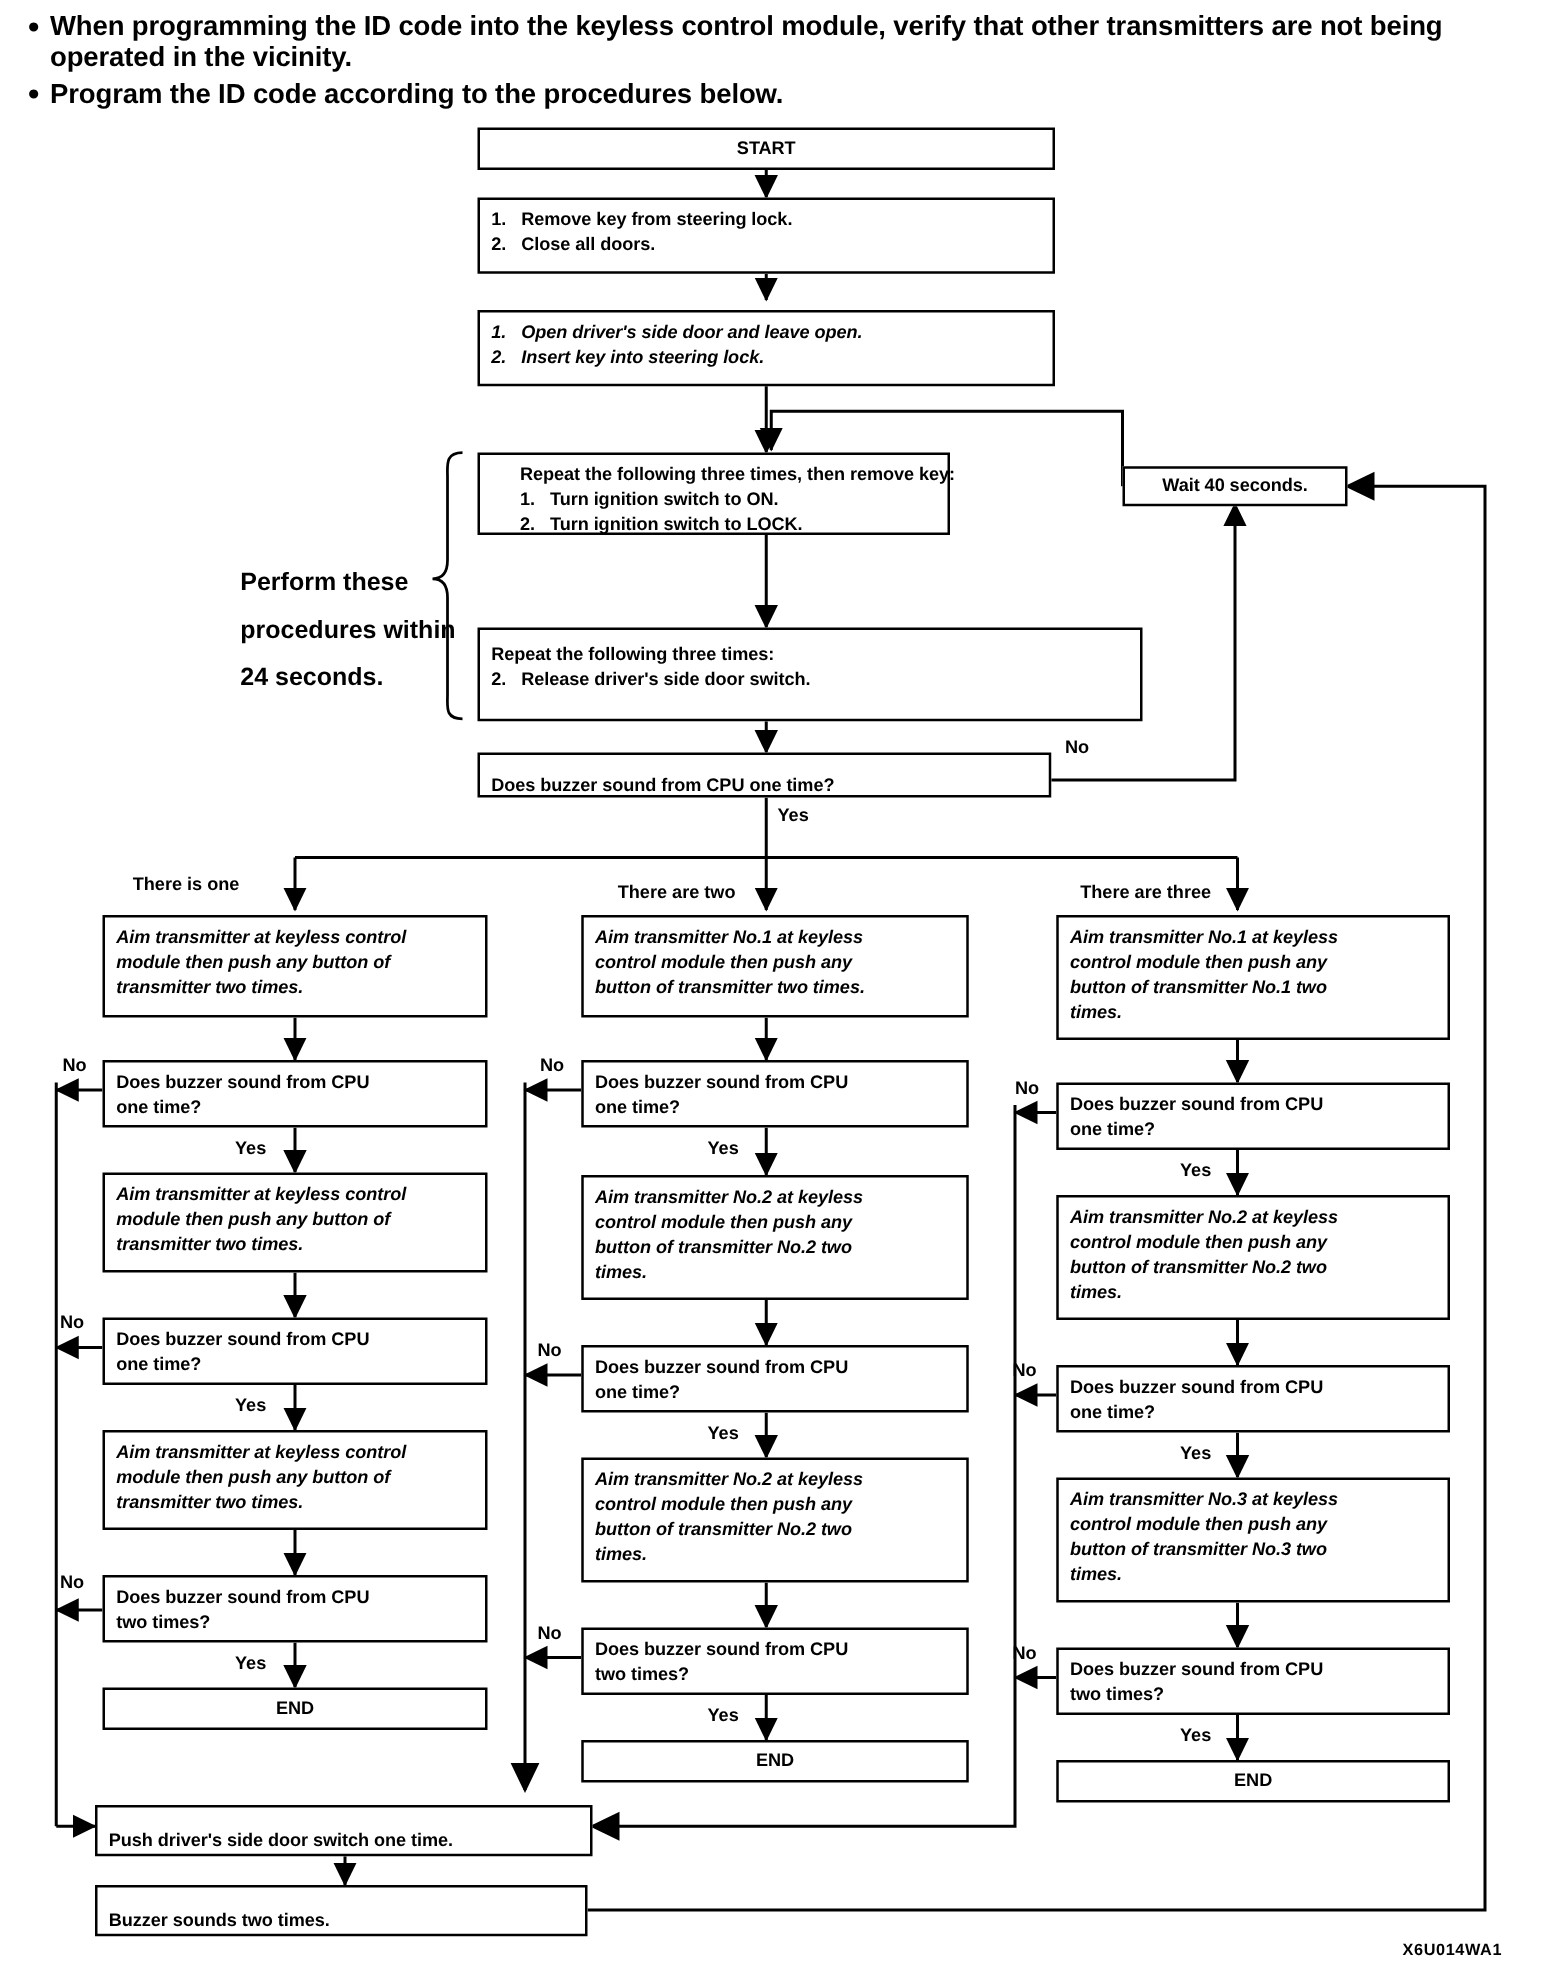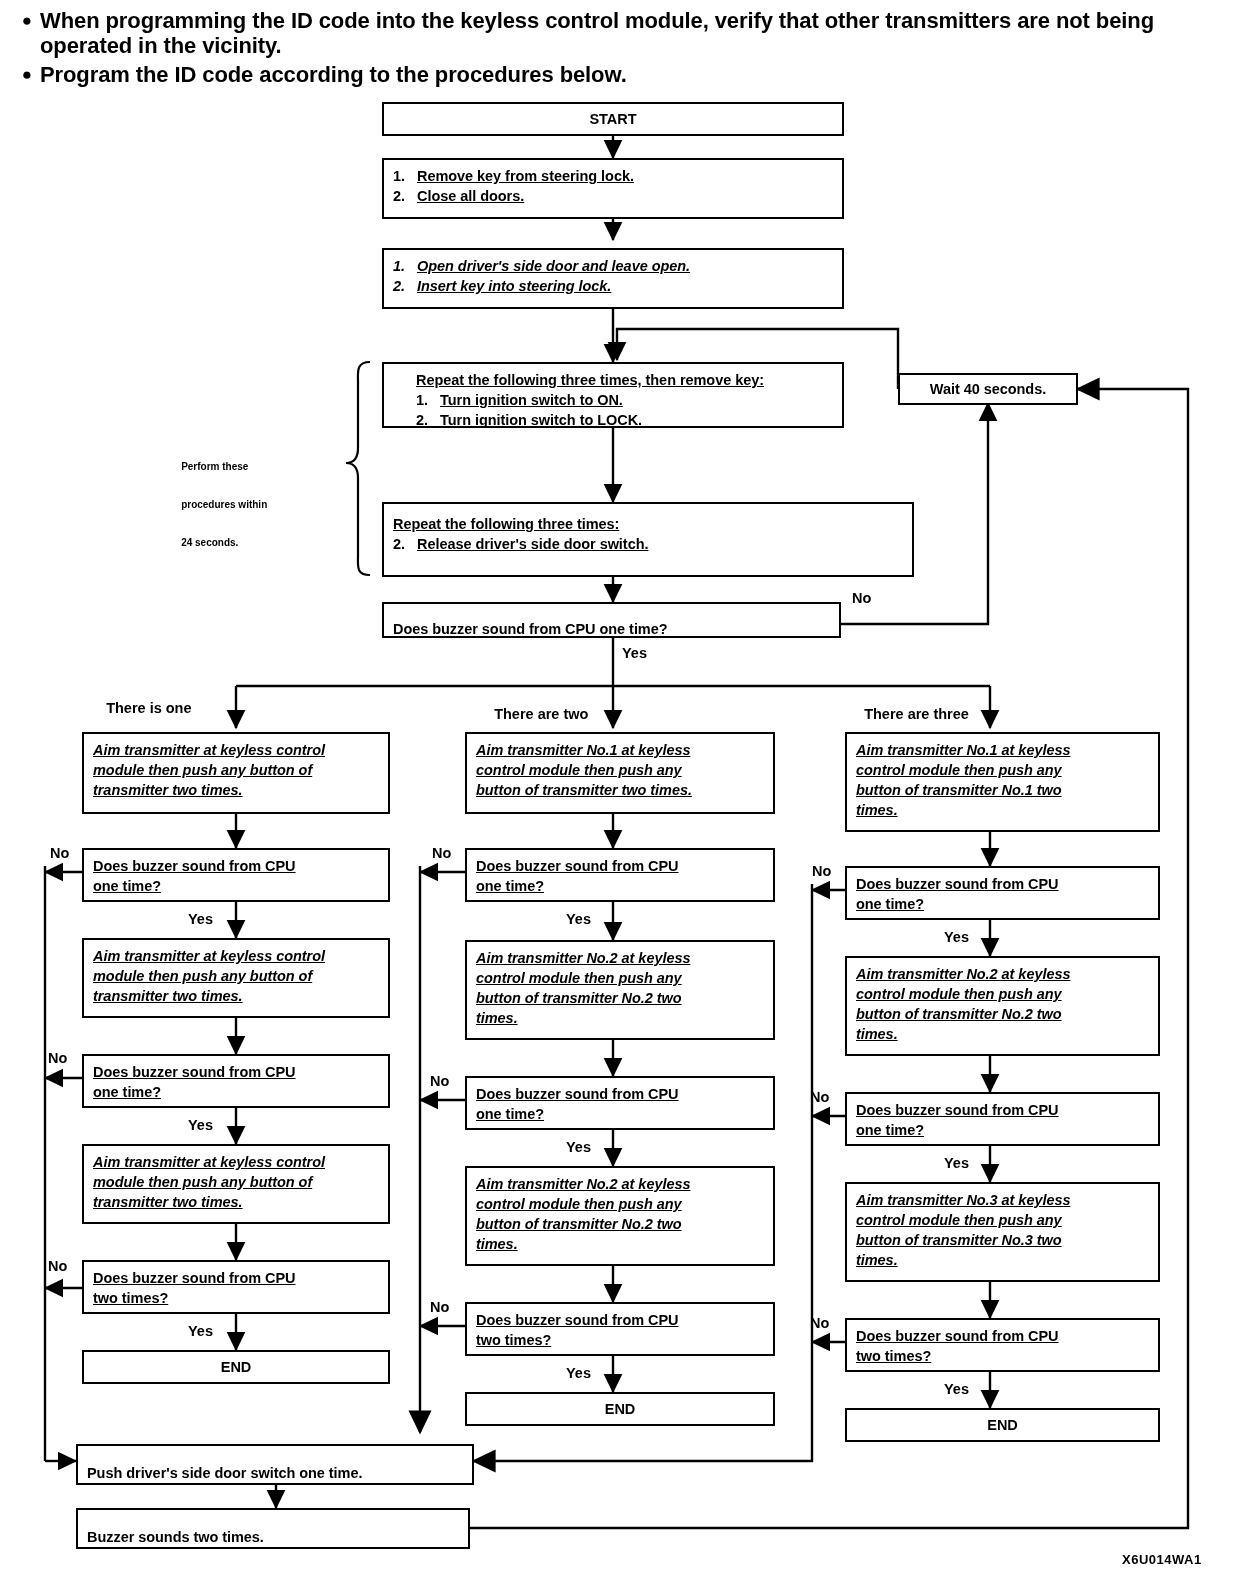--- a/index.html
+++ b/index.html
@@ -11,29 +11,29 @@
   .note{display:flex;align-items:flex-start;margin:0 0 4px 0;}
   .note .dot{width:26px;flex:0 0 26px;text-align:center;font-size:17px;line-height:25px;}
   .note .txt{font-size:22px;line-height:25px;font-weight:600;letter-spacing:-0.1px;}
 
   
   .box{position:absolute;border:2.2px solid #000;background:#fff;box-sizing:border-box;
        font-size:14.5px;line-height:20px;font-weight:600;letter-spacing:-0.05px;
        padding:6px 9px 5px 9px;}
   .box.center{display:flex;align-items:center;justify-content:center;padding:0;}
   .box.vmid{display:flex;align-items:center;padding-top:17px;padding-bottom:0;}
-  .box .ln{display:block;white-space:pre;text-decoration:underline;}
+  .box .ln{display:block;white-space:pre;}
   .box .num{display:inline-block;width:24px;}
   .box.it{font-style:italic;}
 
   
   .lbl{position:absolute;font-size:14.5px;font-weight:700;line-height:16px;white-space:pre;}
   .lbl.b{font-weight:800;}
   .lbl.hdr{font-size:14.5px;font-weight:800;line-height:19px;}
-  .lbl.side{font-size:10px;font-weight:800;line-height:19px;}
+  .lbl.side{font-size:20px;font-weight:800;line-height:19px;}
   .code{position:absolute;font-size:13px;font-weight:800;letter-spacing:0.5px;}
 
   svg.wires{position:absolute;left:0;top:0;width:1248px;height:1588px;pointer-events:none;}
 </style>
 </head>
 <body>
 
 <div id="root">
 
   <div class="notes" style="left:14px;top:8px;">
@@ -134,21 +134,21 @@
   <div class="box" style="left:382px;top:158px;width:462px;height:61px;">
     <span class="ln"><span class="num">1.</span><span>Remove key from steering lock.</span></span>
     <span class="ln"><span class="num">2.</span><span>Close all doors.</span></span>
   </div>
 
   <div class="box it" style="left:382px;top:248px;width:462px;height:61px;">
     <span class="ln"><span class="num">1.</span><span>Open driver's side door and leave open.</span></span>
     <span class="ln"><span class="num">2.</span><span>Insert key into steering lock.</span></span>
   </div>
 
-  <div class="box" style="left:382px;top:362px;width:462px;height:66px;padding-left:32px;">
+  <div class="box" style="left:382px;top:362px;width:378px;height:66px;padding-left:32px;">
     <span class="ln">Repeat the following three times, then remove key:</span>
     <span class="ln"><span class="num">1.</span><span>Turn ignition switch to ON.</span></span>
     <span class="ln"><span class="num">2.</span><span>Turn ignition switch to LOCK.</span></span>
   </div>
 
   <div class="box" style="left:382px;top:502px;width:532px;height:75px;padding-top:10px;">
     <span class="ln">Repeat the following three times:</span>
     <span class="ln"><span class="num">2.</span><span>Release driver's side door switch.</span></span>
   </div>
 

